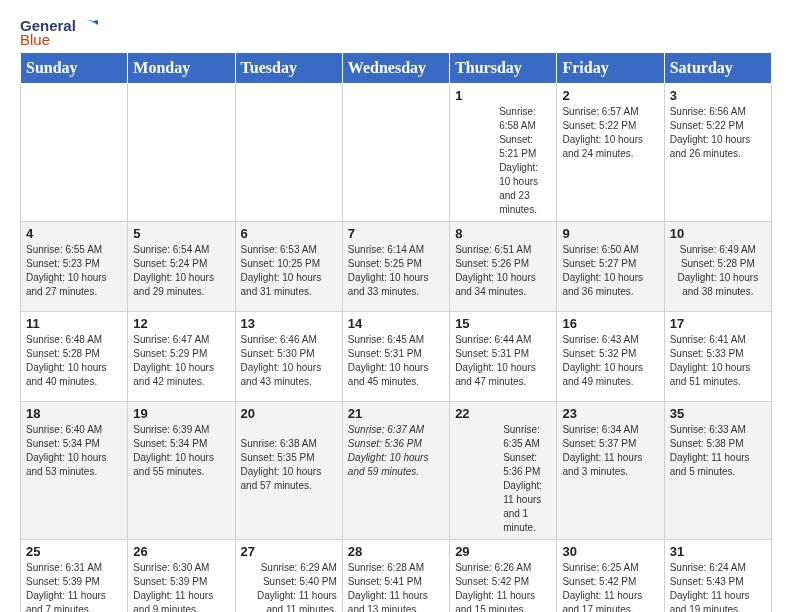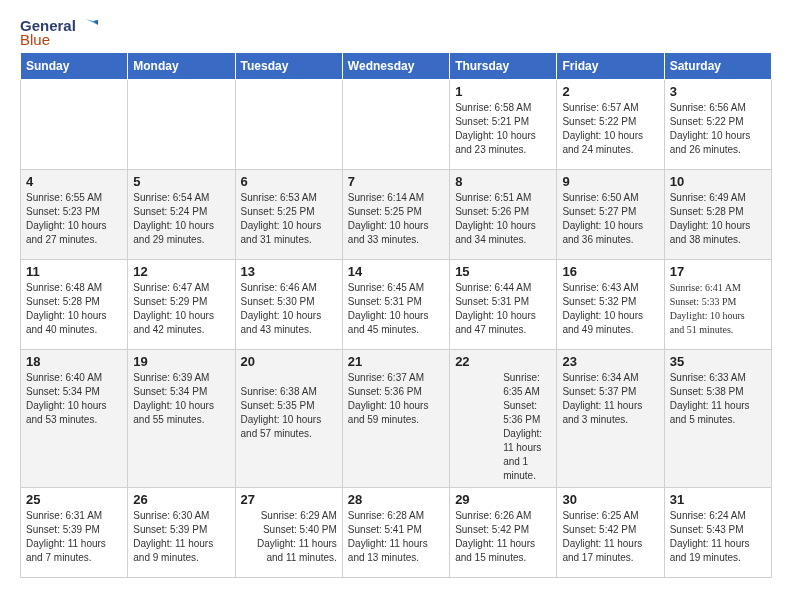--- a/index.html
+++ b/index.html
@@ -38,23 +38,24 @@
       width: 100%;
       border-collapse: collapse;
       table-layout: fixed;
       font-size: 10.5px;
     }
     thead tr th {
       background: #3a6bc4;
       color: #fff;
       text-align: left;
       padding: 6px 5px;
-      font-size: 12px;
+      font-size: 16px;
       font-weight: bold;
       border: 1px solid #fff;
+      font-family: Liberation Serif, serif;
     }
     tbody tr td {
       border: 1px solid #d0d0d0;
       padding: 4px 5px;
       vertical-align: top;
       background: #fff;
       min-height: 80px;
       height: 90px;
     }
     tbody tr:nth-child(even) td {
@@ -111,21 +112,21 @@
       </tr>
   </thead>
   <tbody id="calendar-body">
   <tr>
         <td class="empty-cell"></td>
         <td class="empty-cell"></td>
         <td class="empty-cell"></td>
         <td class="empty-cell"></td>
         <td>
           <span class="day-number">1</span>
-          <div class="day-info" style="white-space: pre-line;">Sunrise: 6:58 AM
+          <div class="day-info" style="white-space: pre-line; margin-left: 44px;">Sunrise: 6:58 AM
 Sunset: 5:21 PM
 Daylight: 10 hours
 and 23 minutes.</div>
         </td>
         <td>
           <span class="day-number">2</span>
           <div class="day-info" style="white-space: pre-line;">Sunrise: 6:57 AM
 Sunset: 5:22 PM
 Daylight: 10 hours
 and 24 minutes.</div>
@@ -149,21 +150,21 @@
         <td>
           <span class="day-number">5</span>
           <div class="day-info" style="white-space: pre-line;">Sunrise: 6:54 AM
 Sunset: 5:24 PM
 Daylight: 10 hours
 and 29 minutes.</div>
         </td>
         <td>
           <span class="day-number">6</span>
           <div class="day-info" style="white-space: pre-line;">Sunrise: 6:53 AM
-Sunset: 5:25 PM
+Sunset: 10:25 PM
 Daylight: 10 hours
 and 31 minutes.</div>
         </td>
         <td>
           <span class="day-number">7</span>
           <div class="day-info" style="white-space: pre-line;">Sunrise: 6:14 AM
 Sunset: 5:25 PM
 Daylight: 10 hours
 and 33 minutes.</div>
         </td>
@@ -176,21 +177,21 @@
         </td>
         <td>
           <span class="day-number">9</span>
           <div class="day-info" style="white-space: pre-line;">Sunrise: 6:50 AM
 Sunset: 5:27 PM
 Daylight: 10 hours
 and 36 minutes.</div>
         </td>
         <td>
           <span class="day-number">10</span>
-          <div class="day-info" style="white-space: pre-line;">Sunrise: 6:49 AM
+          <div class="day-info" style="white-space: pre-line; text-align: center;">Sunrise: 6:49 AM
 Sunset: 5:28 PM
 Daylight: 10 hours
 and 38 minutes.</div>
         </td>
       </tr>
       <tr>
         <td>
           <span class="day-number">11</span>
           <div class="day-info" style="white-space: pre-line;">Sunrise: 6:48 AM
 Sunset: 5:28 PM
@@ -227,21 +228,21 @@
         </td>
         <td>
           <span class="day-number">16</span>
           <div class="day-info" style="white-space: pre-line;">Sunrise: 6:43 AM
 Sunset: 5:32 PM
 Daylight: 10 hours
 and 49 minutes.</div>
         </td>
         <td>
           <span class="day-number">17</span>
-          <div class="day-info" style="white-space: pre-line; font-family: Liberation Serif, serif;">Sunrise: 6:41 AM
+          <div class="day-info" style="white-space: pre-line;">Sunrise: 6:41 AM
 Sunset: 5:33 PM
 Daylight: 10 hours
 and 51 minutes.</div>
         </td>
       </tr>
       <tr>
         <td>
           <span class="day-number">18</span>
           <div class="day-info" style="white-space: pre-line;">Sunrise: 6:40 AM
 Sunset: 5:34 PM
@@ -257,21 +258,21 @@
         </td>
         <td>
           <span class="day-number">20</span>
           <div class="day-info" style="white-space: pre-line; margin-top: 16px;">Sunrise: 6:38 AM
 Sunset: 5:35 PM
 Daylight: 10 hours
 and 57 minutes.</div>
         </td>
         <td>
           <span class="day-number">21</span>
-          <div class="day-info" style="white-space: pre-line;">Sunrise: 6:37 AM
+          <div class="day-info" style="white-space: pre-line; font-style: italic;">Sunrise: 6:37 AM
 Sunset: 5:36 PM
 Daylight: 10 hours
 and 59 minutes.</div>
         </td>
         <td>
           <span class="day-number">22</span>
           <div class="day-info" style="white-space: pre-line; margin-left: 48px;">Sunrise: 6:35 AM
 Sunset: 5:36 PM
 Daylight: 11 hours
 and 1 minute.</div>

